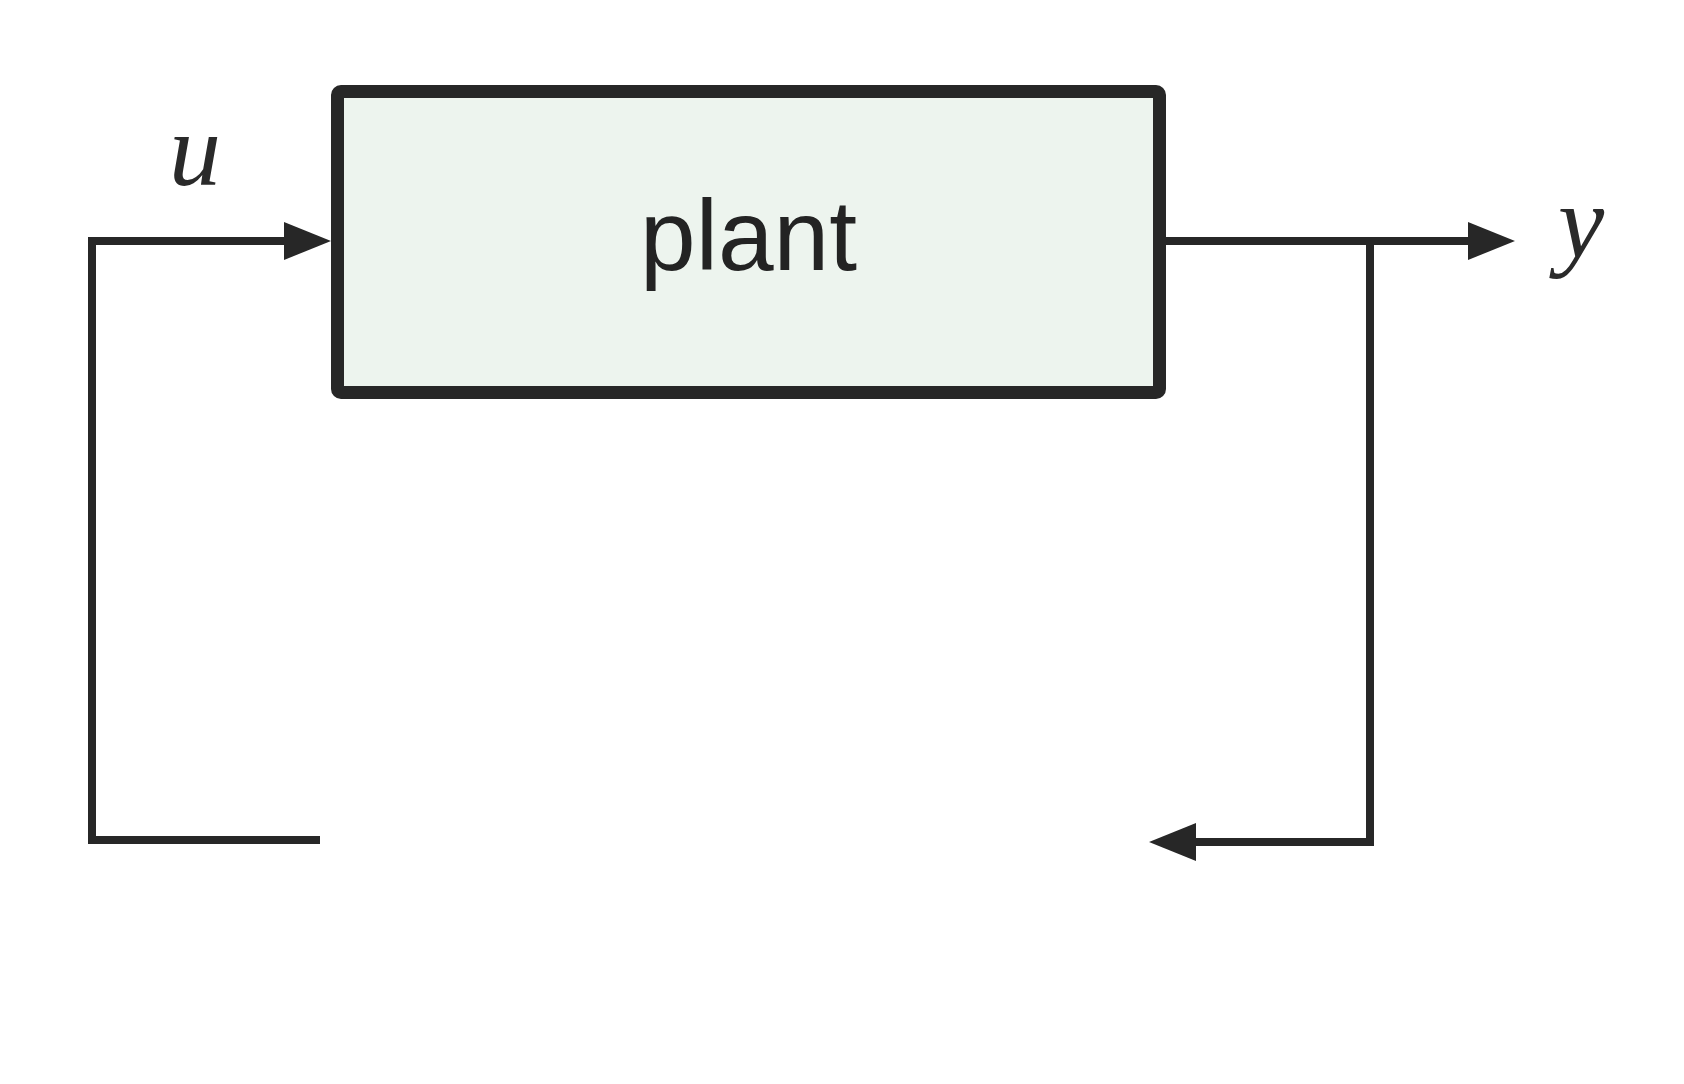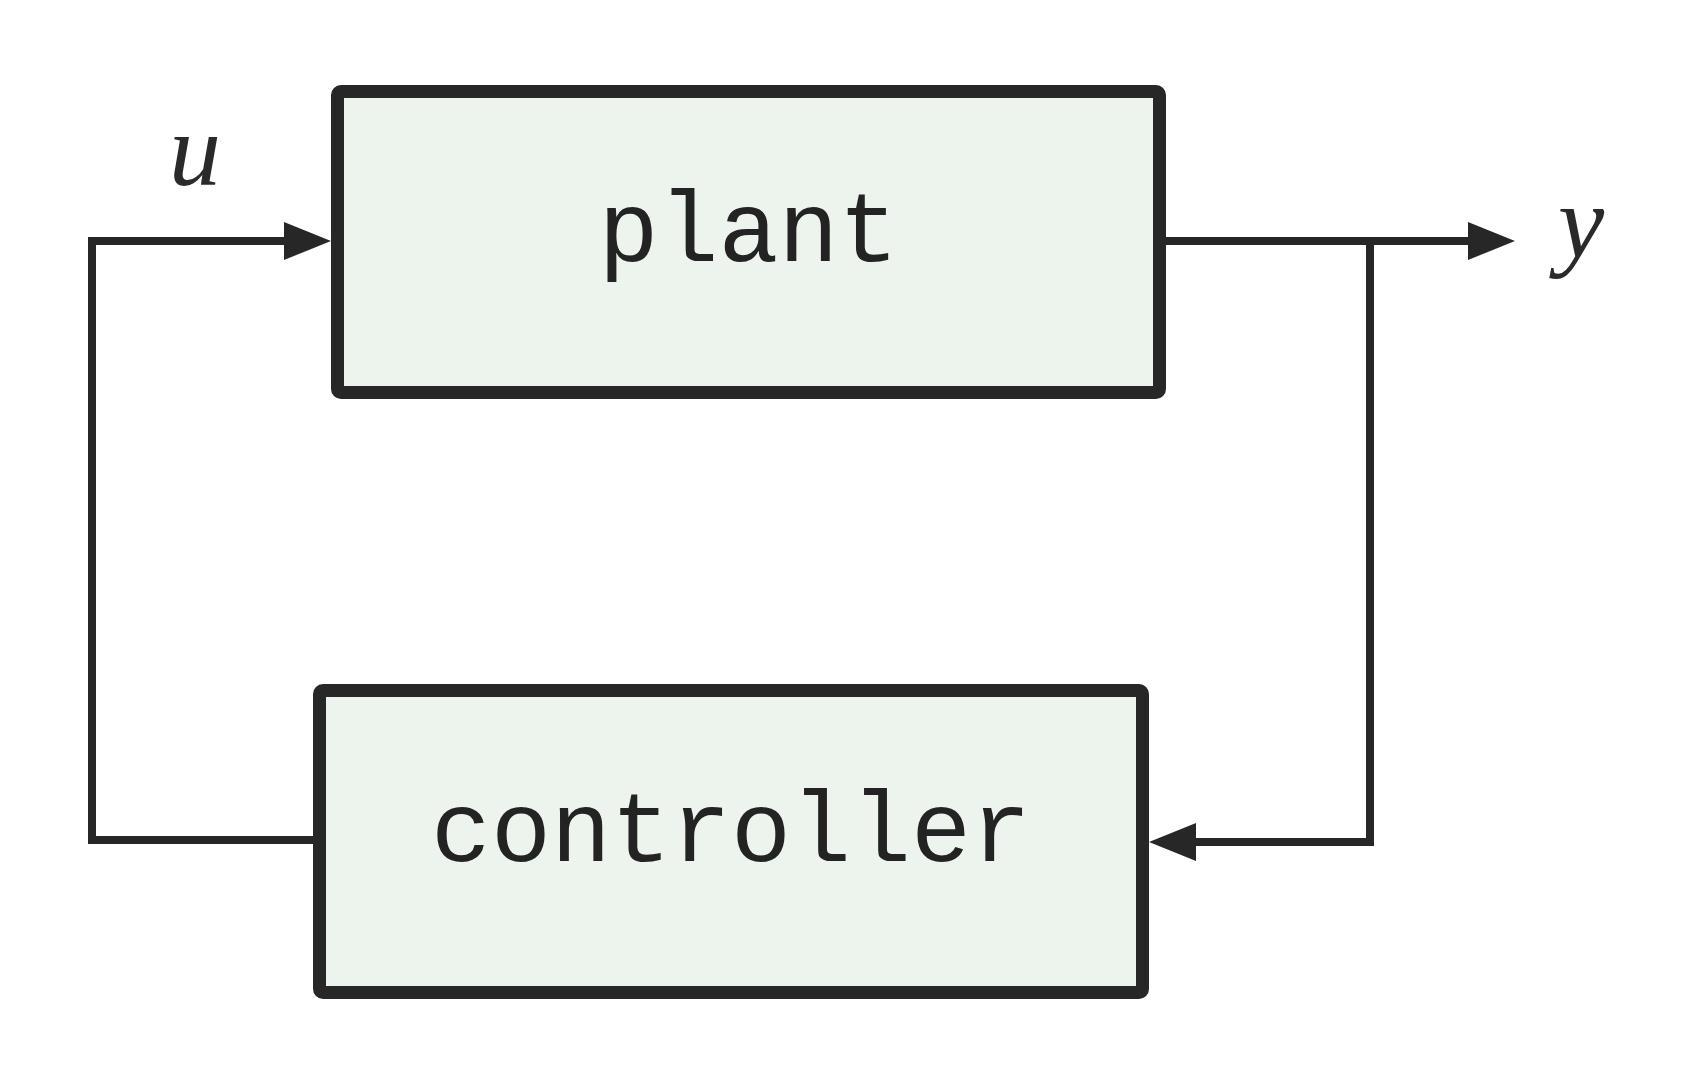--- a/index.html
+++ b/index.html
@@ -38,21 +38,21 @@
     width: 835px;
     height: 314px;
   }
   #controller-block {
     left: 313px;
     top: 684px;
     width: 836px;
     height: 315px;
   }
   .block-label {
-    font-family: Liberation Mono, monospace;
+    font-family: Liberation Sans, sans-serif;
     font-size: 100px;
     color: #232323;
     line-height: 1;
     padding-bottom: 14px; 
   }
   .signal-label {
     position: absolute;
     font-family: "Liberation Serif", serif;
     font-style: italic;
     font-size: 104px;
@@ -84,20 +84,17 @@
     <polygon points="1515,241 1468,222 1468,260" fill="#272727"></polygon>
 
     <polyline points="1370,240 1370,842 1193,842" fill="none" stroke-width="8" stroke="#272727"></polyline>
     <polygon points="1149,842 1196,823 1196,861" fill="#272727"></polygon>
   </svg>
 
   <div class="block" id="plant-block">
     <span class="block-label">plant</span>
   </div>
 
-  <div class="block" id="controller-block">
-    <span class="block-label">controller</span>
-  </div>
 
   <div class="signal-label" id="signal-u">u</div>
   <div class="signal-label" id="signal-y">y</div>
 
 </div>
 
 </body></html>

